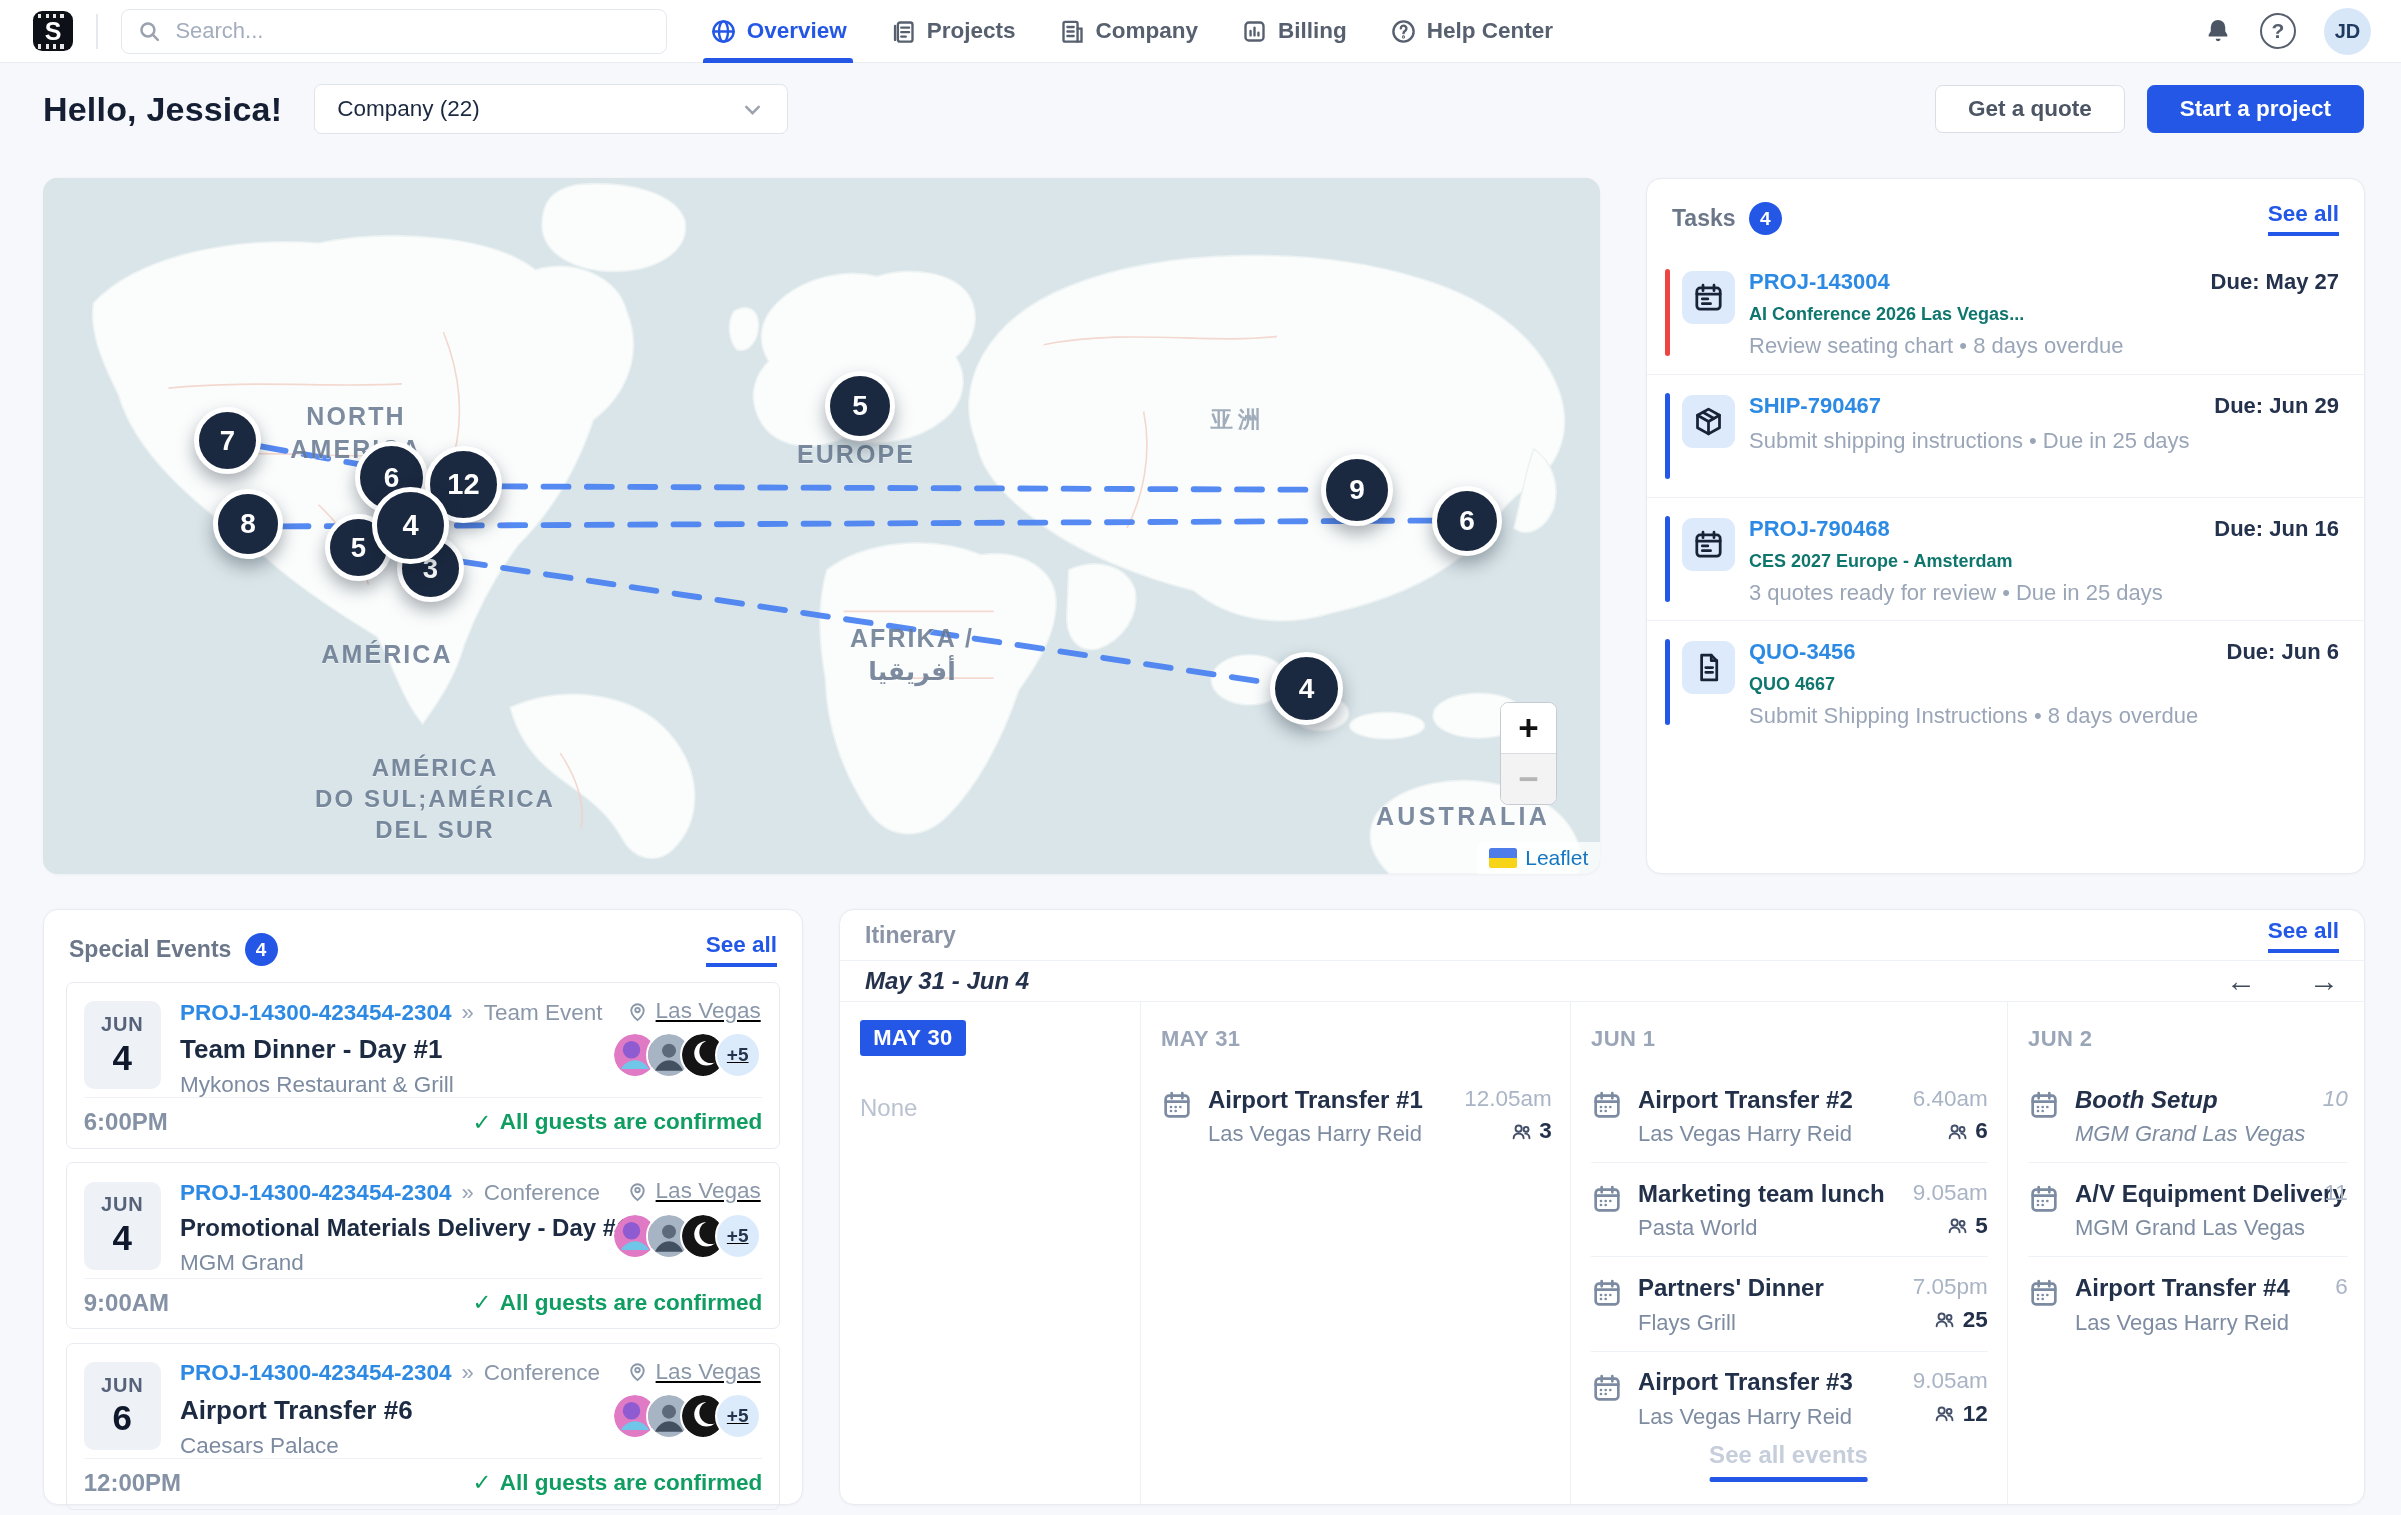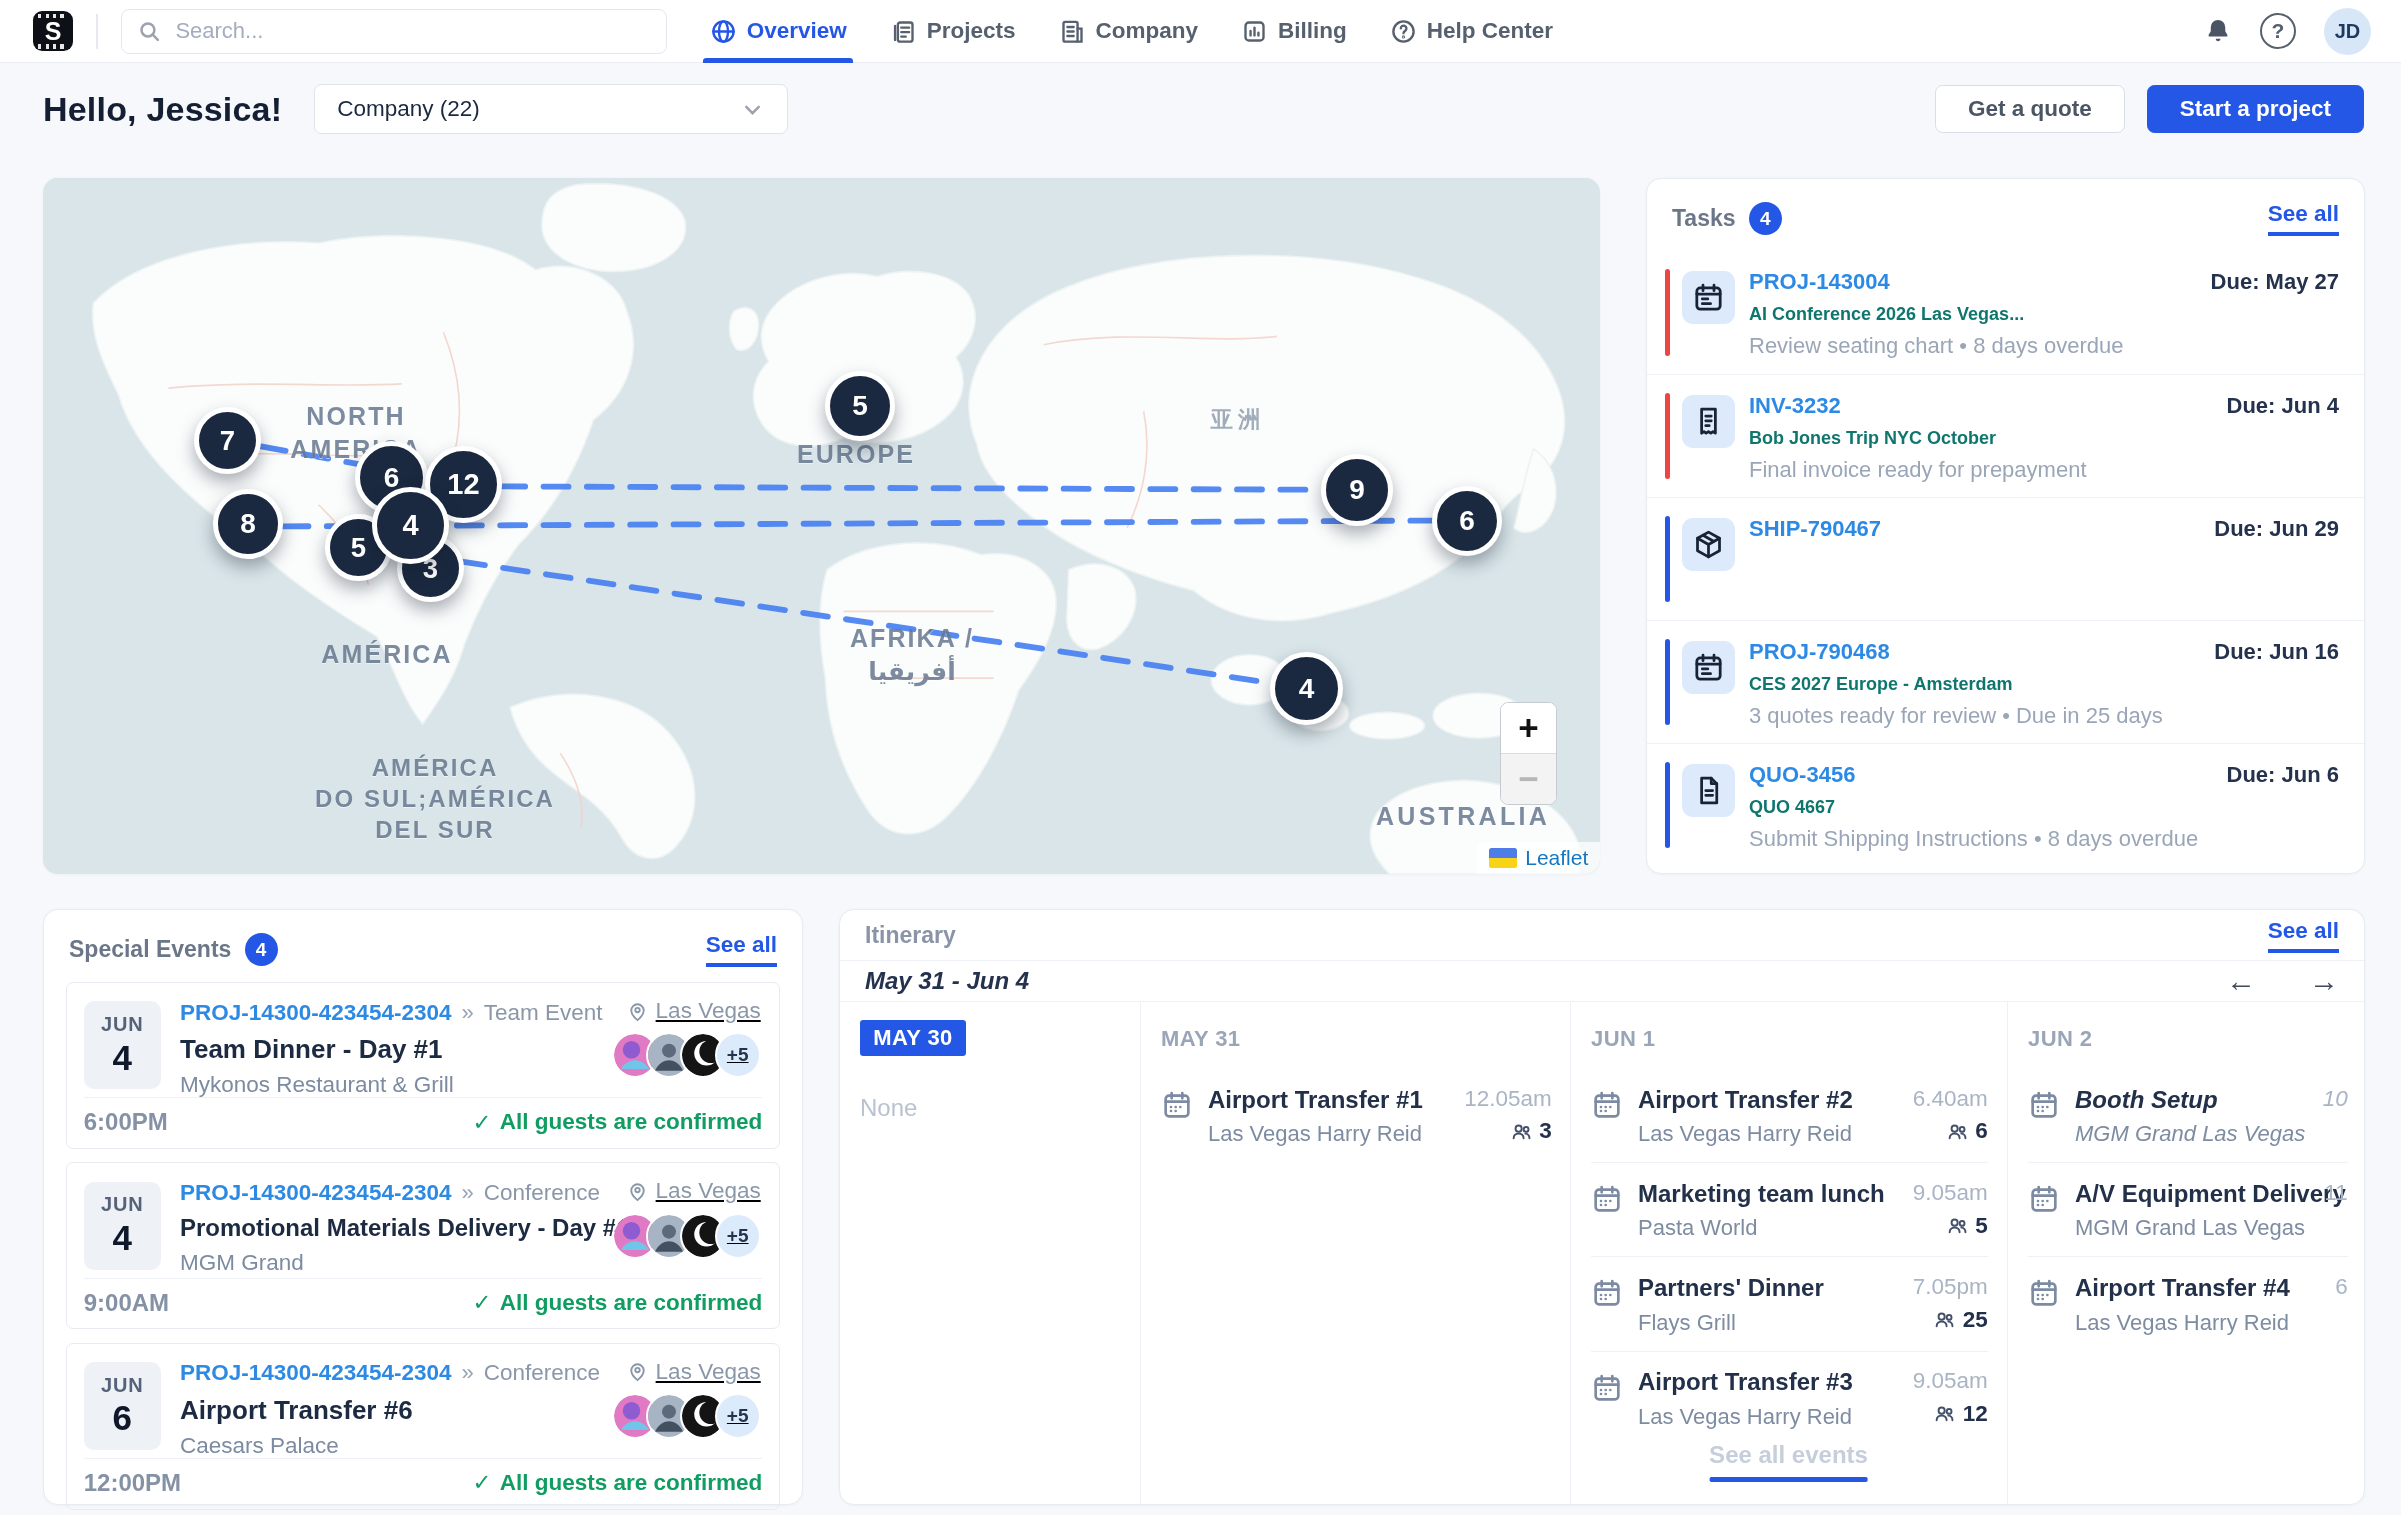--- a/index.html
+++ b/index.html
@@ -297,41 +297,30 @@
             <path d="M8 3v4M16 3v4M3.5 9.5h17"></path>
             <path d="M7.5 13h4M7.5 16.5h6"></path>
           </svg>
       </div>
       <div class="task-code">PROJ-143004</div>
       <div class="task-title">AI Conference 2026 Las Vegas...</div>
       <div class="task-sub">Review seating chart • 8 days overdue</div>
       <div class="task-due">Due: May 27</div>
     </div>
 
-    <div class="task-item red">
-      <div class="task-tile">
-        <svg width="33" height="33" viewBox="0 0 24 24" fill="none" stroke="#182338" stroke-width="2" stroke-linecap="round" stroke-linejoin="round">
-            <path d="M7 3h10v17.5l-1.7-1.2-1.6,1.2-1.7-1.2-1.7,1.2-1.6-1.2L7,20.5z"></path>
-            <path d="M10 8h4M10 11.5h4M10 15h2.5"></path>
-          </svg>
-      </div>
-      <div class="task-code">INV-3232</div>
-      <div class="task-title">Bob Jones Trip NYC October</div>
-      <div class="task-sub">Final invoice ready for prepayment</div>
-      <div class="task-due">Due: Jun 4</div>
-    </div>
 
     <div class="task-item blue">
       <div class="task-tile">
         <svg width="33" height="33" viewBox="0 0 24 24" fill="none" stroke="#182338" stroke-width="2" stroke-linecap="round" stroke-linejoin="round">
             <path d="M12 3l8 4.5v9L12 21l-8-4.5v-9z"></path>
             <path d="M4 7.5l8 4.5 8-4.5M12 12v9M8 5.3l8 4.5"></path>
           </svg>
       </div>
       <div class="task-code">SHIP-790467</div>
+      <div class="task-sub">Submit shipping instructions • Due in 25 days</div>
       <div class="task-due">Due: Jun 29</div>
     </div>
 
     <div class="task-item blue">
       <div class="task-tile">
         <svg width="33" height="33" viewBox="0 0 24 24" fill="none" stroke="#182338" stroke-width="2" stroke-linecap="round">
             <rect x="3.5" y="5" width="17" height="15.5" rx="2.5"></rect>
             <path d="M8 3v4M16 3v4M3.5 9.5h17"></path>
             <path d="M7.5 13h4M7.5 16.5h6"></path>
           </svg>

